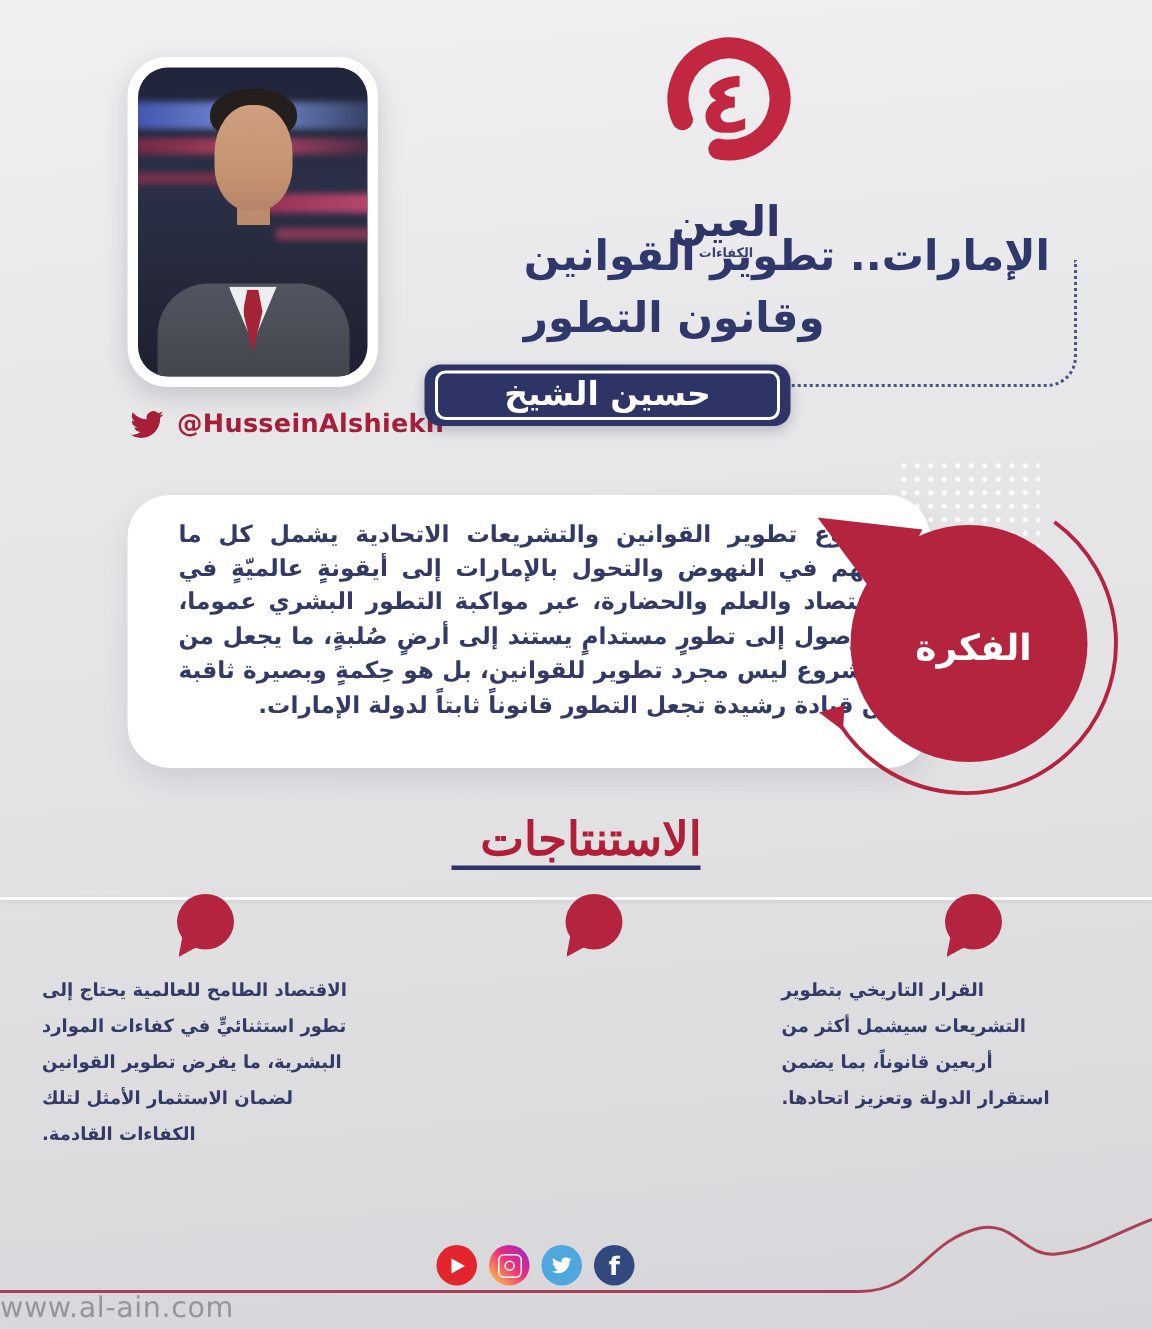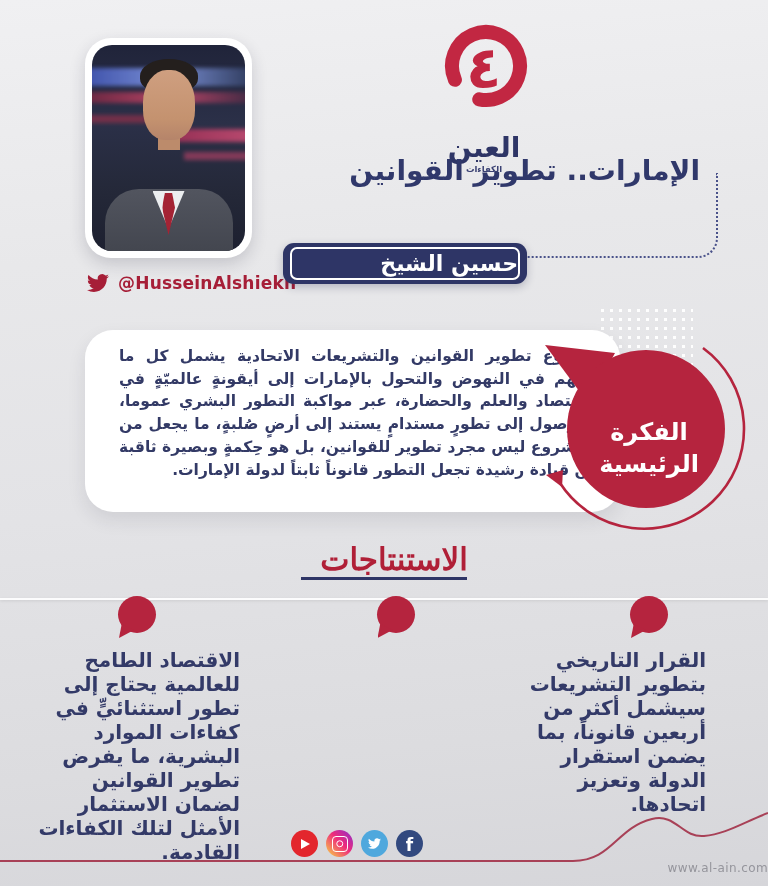--- a/index.html
+++ b/index.html
@@ -39,21 +39,21 @@
   .logo-tag{font-size:8.5px;font-weight:bold;color:#3a4173;margin-top:2px;direction:rtl;}
   
   .dotted-frame{position:absolute;left:520px;top:173px;width:196px;height:83px;
     border-right:2px dotted #4a528a;border-bottom:2px dotted #4a528a;border-radius:0 0 20px 0;}
   .title{position:absolute;right:68px;top:150px;text-align:left;direction:rtl;
     color:#30386b;font-weight:bold;font-size:28px;line-height:1.48;}
   
   .author-banner{position:absolute;left:283px;top:243px;width:244px;height:41px;background:#2e3566;
     border-radius:11px;box-shadow:0 3px 8px rgba(30,35,70,.25);z-index:5;}
   .author-banner-inner{position:absolute;inset:4px 7px;border:2px solid #fff;border-radius:7px;
-    display:flex;align-items:center;justify-content:flex-end;}
+    display:flex;align-items:center;justify-content:center;}
   .author-banner-inner span{color:#fff;font-size:22px;font-weight:bold;direction:rtl;line-height:1;}
   
   .main-bubble{position:absolute;left:85px;top:330px;width:535px;height:182px;background:#fff;
     border-radius:28px;box-shadow:0 8px 18px rgba(40,40,60,.10);z-index:2;
     padding:15px 22px 15px 34px;box-sizing:border-box;}
   .main-bubble p{margin:0;direction:rtl;text-align:justify;color:#333a66;font-weight:bold;
     font-size:15.5px;line-height:22.7px;}
   .dots{position:absolute;left:598px;top:306px;width:95px;height:62px;z-index:1;
     background-image:radial-gradient(circle,rgba(255,255,255,.95) 1.5px,transparent 1.9px);
     background-size:9px 9px;}
@@ -74,37 +74,37 @@
   .col.c2{width:188px;}
   .col.c3{width:212px;}
   .col .bubble-icon{margin-bottom:10px;}
   .col.c1 .bubble-icon{margin-right:36px;}
   .col.c2 .bubble-icon{margin-right:58px;}
   .col.c3 .bubble-icon{margin-right:82px;}
   .bubble-icon{position:relative;width:40px;height:42px;}
   .bubble-icon .bcircle{position:absolute;top:0;left:0;width:38px;height:37px;border-radius:50%;background:#b5243e;}
   .bubble-icon .btail{position:absolute;left:1px;bottom:0;width:15px;height:14px;background:#b5243e;
     clip-path:polygon(0 100%,18% 0,100% 42%);}
-  .col p{margin:0;direction:rtl;text-align:right;color:#333a68;font-weight:bold;
-    font-size:20px;line-height:24px;}
+  .col p{margin:0;direction:rtl;text-align:left;color:#333a68;font-weight:bold;
+    font-size:12px;line-height:24px;}
   
   .social-row{position:absolute;left:291px;top:830px;display:flex;gap:8px;z-index:3;}
   .social{width:27px;height:27px;border-radius:50%;display:flex;align-items:center;justify-content:center;cursor:pointer;}
   .social.youtube{background:#e3262d;}
   .social.instagram{background:linear-gradient(45deg,#f7c948 5%,#ee2a7b 55%,#8a2fd0 100%);}
   .social.twitter{background:#4fa8dd;}
   .social.facebook{background:#32497f;}
   .yt-play{width:0;height:0;border-left:9px solid #fff;border-top:5.5px solid transparent;border-bottom:5.5px solid transparent;margin-left:2px;}
   .ig-cam{position:relative;width:14px;height:14px;border:1.8px solid #fff;border-radius:4px;}
   .ig-cam::after{content:'';position:absolute;left:50%;top:50%;transform:translate(-50%,-50%);
     width:5.5px;height:5.5px;border:1.6px solid #fff;border-radius:50%;}
   .fb-f{color:#fff;font-size:17px;font-weight:bold;line-height:1;margin-top:3px;}
   .wave{position:absolute;left:0;top:806px;width:768px;height:62px;z-index:1;}
-  .website{position:absolute;left:0;top:861px;width:100%;text-align:right;
-    color:#95959c;font-size:12px;letter-spacing:.4px;cursor:pointer;}
+  .website{position:absolute;left:0;top:861px;width:100%;text-align:left;
+    color:#95959c;font-size:19px;letter-spacing:.4px;cursor:pointer;}
 </style>
 </head>
 <body>
 
 <div class="canvas">
 
   <div class="photo-card">
     <div class="photo-scene">
       <div class="streak s1"></div>
       <div class="streak s2"></div>
@@ -132,20 +132,21 @@
       <circle cx="50" cy="44" r="34" fill="none" stroke="#c22742" stroke-width="14" stroke-dasharray="181 33" stroke-linecap="round" transform="rotate(156 50 44)"></circle>
       <text x="30" y="66" font-size="58" font-weight="bold" fill="#c22742" font-family="DejaVu Sans, sans-serif">٤</text>
     </svg>
     <div class="logo-word">العين</div>
     <div class="logo-tag">الكفاءات</div>
   </div>
 
   <div class="dotted-frame"></div>
   <div class="title">
     <div>الإمارات.. تطوير القوانين</div>
+    <div>وقانون التطور</div>
   </div>
 
   <div class="author-banner">
     <div class="author-banner-inner">
       <span>حسين الشيخ</span>
     </div>
   </div>
 
   <div class="dots"></div>
 
@@ -154,21 +155,20 @@
   </div>
 
   <svg class="idea-layer" viewBox="0 0 238 215">
     <polygon points="15,20 85,28 58,78" fill="#b5243e"></polygon>
     <circle cx="116" cy="104" r="79" fill="#b5243e"></circle>
     <path d="M173,23 A100,100 0 1 1 30,158" fill="none" stroke="#b5243e" stroke-width="2.6"></path>
     <polygon points="32,162 16,150 33,145" fill="#b5243e"></polygon>
   </svg>
   <div class="idea-label">
     <div>الفكرة</div>
-    <div>الرئيسية</div>
   </div>
 
   <h2 class="conclusions-heading">الاستنتاجات</h2>
   <div class="heading-underline"></div>
   <div class="columns-divider"></div>
 
   <div class="columns">
     <div class="col c1">
       <div class="bubble-icon">
         <div class="bcircle"></div>

